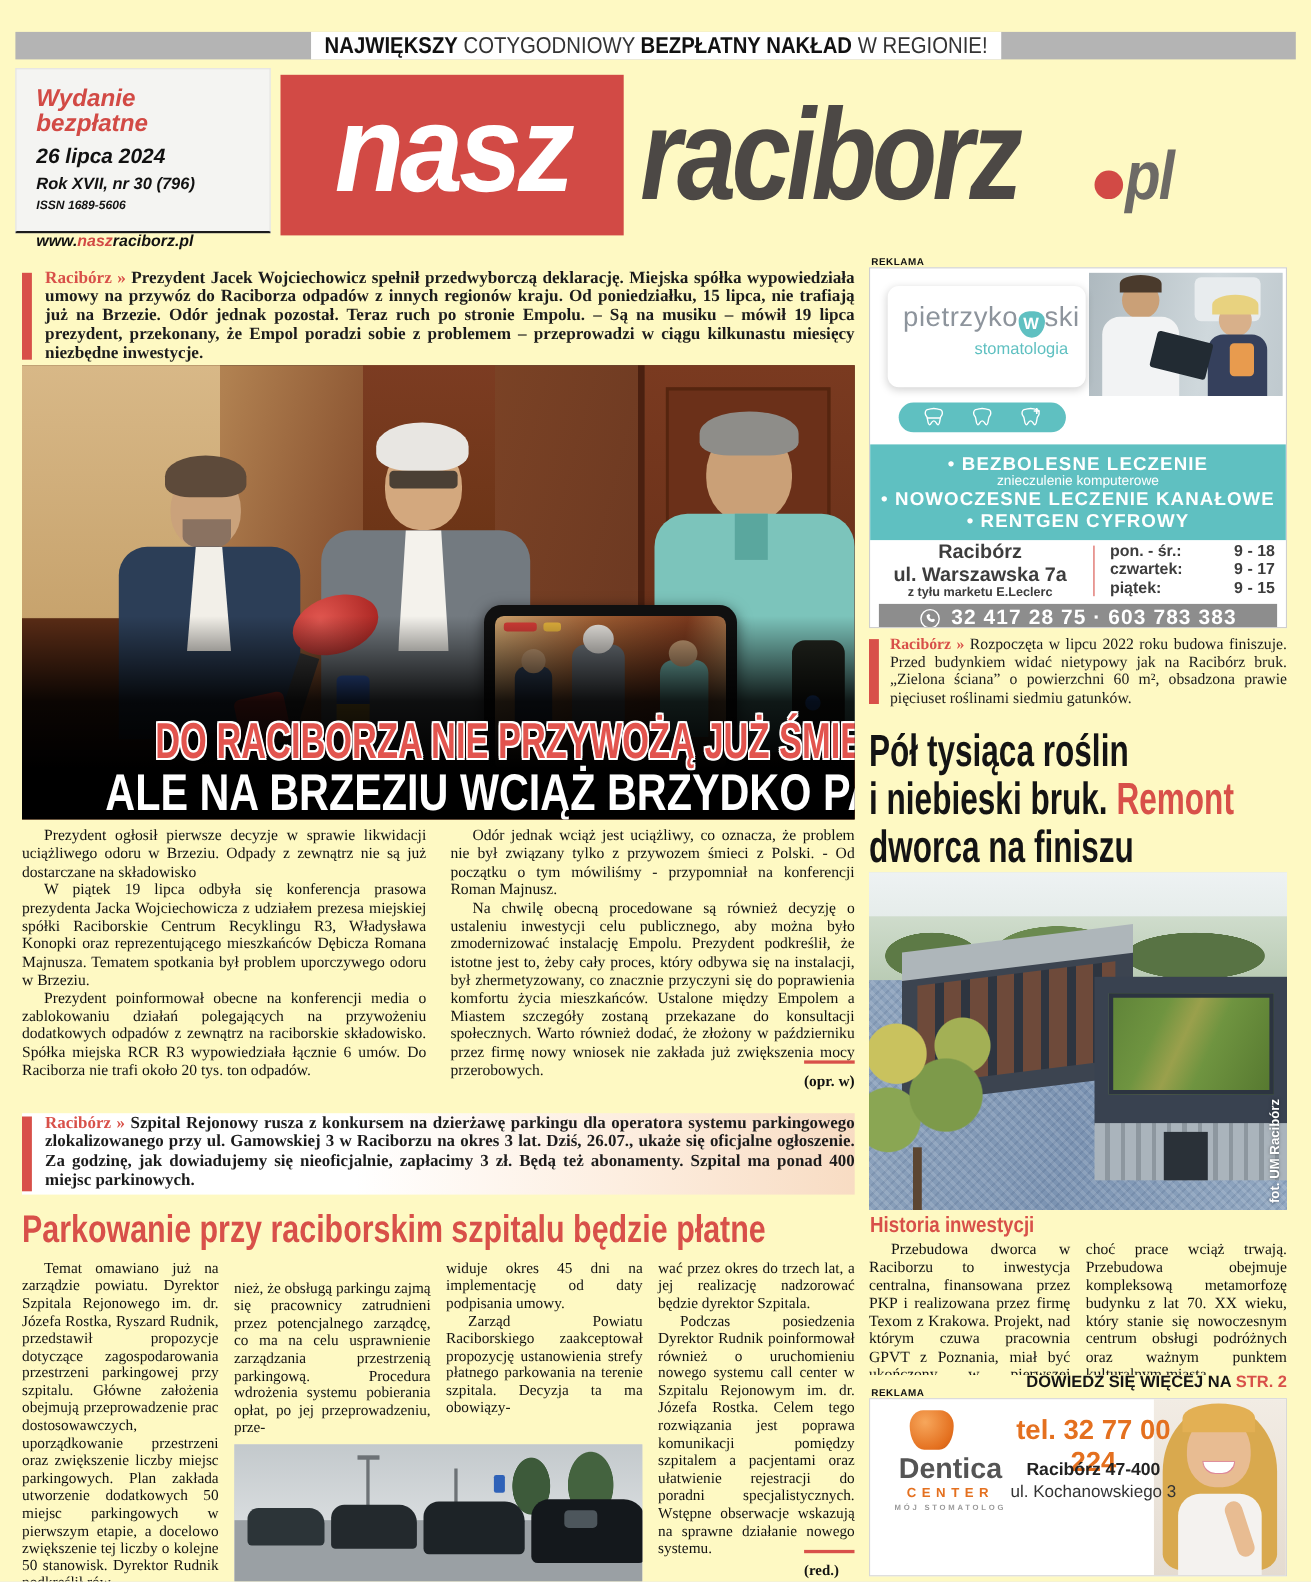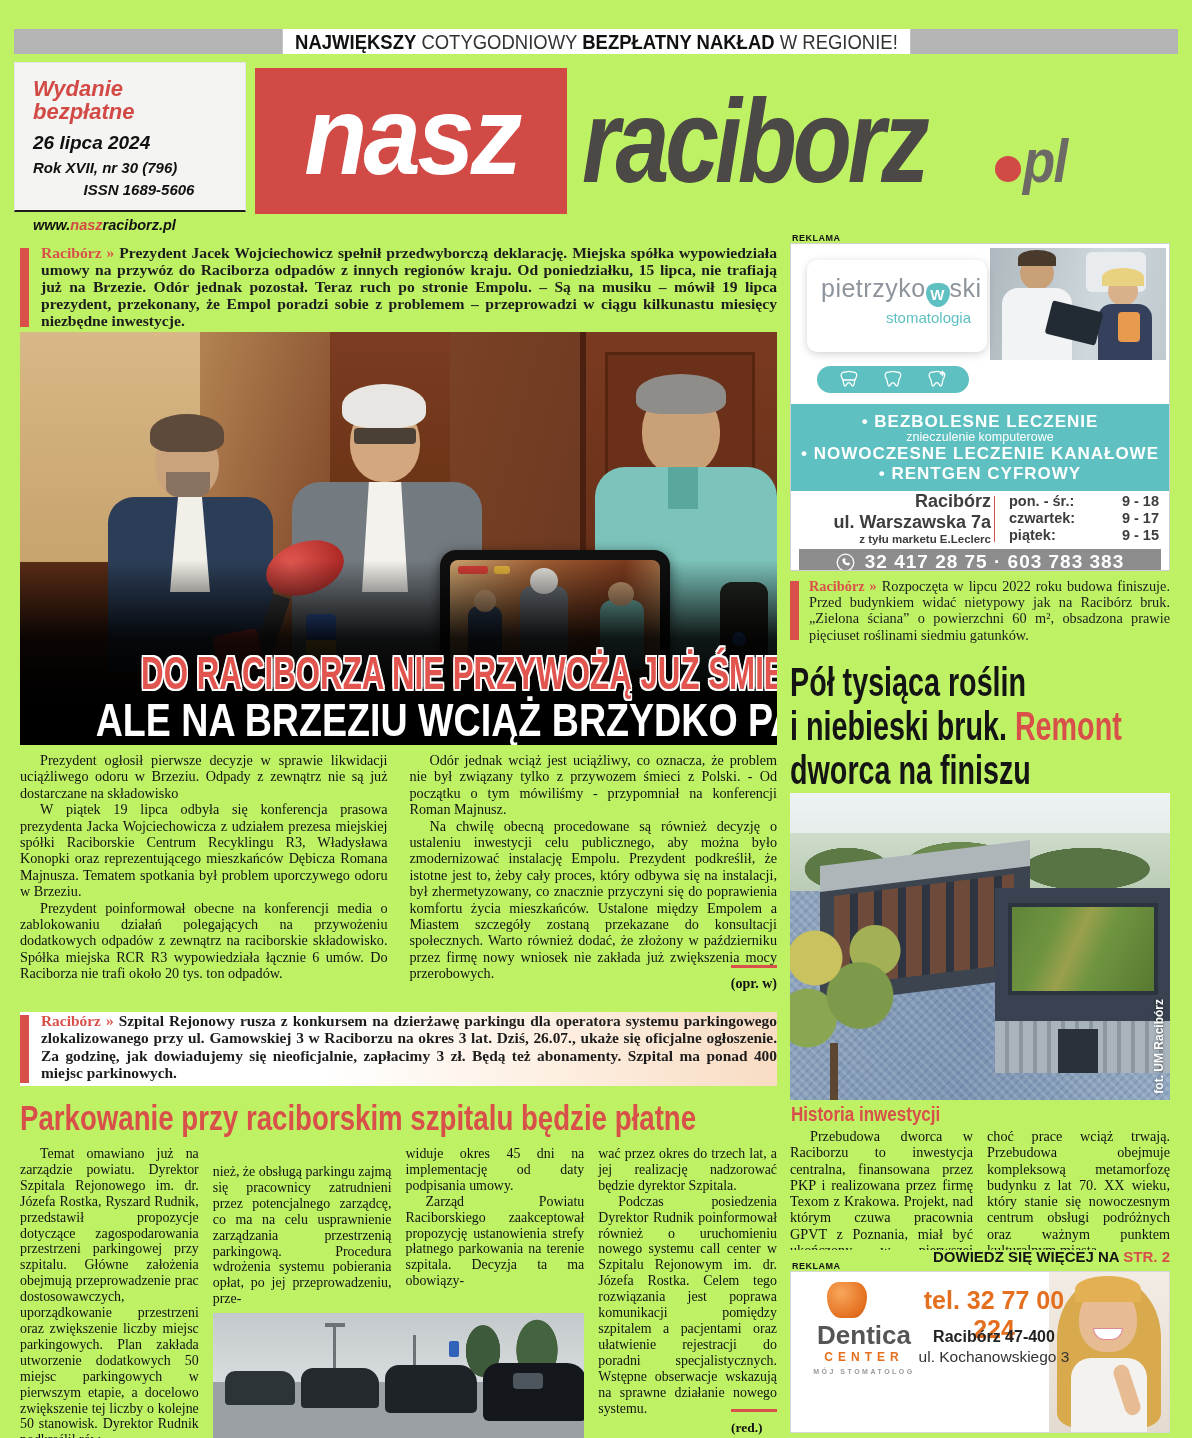--- a/index.html
+++ b/index.html
@@ -1,33 +1,33 @@
 <!DOCTYPE html>
 <html><head>
 <meta charset="utf-8">
 <style>
   html,body{margin:0;padding:0;background:#e9e9e9;}
-  .page{position:relative;width:1192px;height:1438px;background:#bef264;margin:0 auto;
+  .page{position:relative;width:1192px;height:1438px;background:#fef9c3;margin:0 auto;
         font-family:"Liberation Sans",sans-serif;overflow:hidden;}
   .b{position:absolute;}
   
   .topbar{position:absolute;left:14px;right:14px;top:29px;height:25px;background:#b4b4b4;}
   .topbar-text{position:absolute;left:0;right:0;top:0;height:25px;text-align:center;}
   .topbar-inner{display:inline-block;background:#fff;padding:0 14px;height:25px;line-height:25px;
       font-size:21px;color:#222;white-space:nowrap;transform:scaleX(.88);transform-origin:center;}
   .tb-b{font-weight:bold;color:#111;}
   .tb-n{font-weight:normal;color:#333;}
   
   .edition{position:absolute;left:14px;top:62px;width:232px;height:150px;background:#f4f4f2;
       border:1px solid #e3e3e1;border-bottom:2px solid #1c1c1c;box-sizing:border-box;
       font-style:italic;font-weight:bold;padding:14px 0 0 18px;}
   .ed-free{color:#d24a45;font-size:22px;line-height:1.05;width:130px;}
   .ed-date{color:#111;font-size:19px;margin-top:9px;}
   .ed-issue{color:#111;font-size:15px;margin-top:5px;}
-  .ed-issn{color:#111;font-size:15px;margin-top:5px;text-align:center;}
+  .ed-issn{color:#111;font-size:11px;margin-top:5px;}
   .ed-site{color:#111;font-size:14.5px;margin-top:19px;}
   .ed-site .red{color:#d24a45;}
   .logo-box{position:absolute;left:255px;top:68px;width:312px;height:146px;background:#d24a45;
       display:flex;align-items:center;justify-content:center;}
   .logo-nasz{color:#fff;font-style:italic;font-weight:900;font-size:112px;line-height:1;
       transform:scaleX(.92);letter-spacing:-4px;padding-bottom:10px;}
   .logo-right{position:absolute;left:582px;top:68px;width:600px;height:146px;white-space:nowrap;}
   .logo-rac{display:inline-block;color:#4c4845;font-style:italic;font-weight:900;font-size:118px;
       line-height:146px;transform:scaleX(.82);transform-origin:0 50%;letter-spacing:-5px;}
   .logo-dot{display:inline-block;width:26px;height:26px;border-radius:50%;background:#d24a45;
@@ -82,21 +82,21 @@
   .ap-brand{font-size:25px;color:#8d949c;letter-spacing:.5px;}
   .ap-tooth{display:inline-block;width:24px;height:24px;background:#5fc0c1;color:#fff;font-weight:bold;
       font-size:15px;text-align:center;line-height:24px;border-radius:45% 45% 55% 55%/40% 40% 70% 70%;vertical-align:-3px;}
   .ap-sub{font-size:15px;color:#5fc0c1;text-align:right;padding-right:16px;margin-top:2px;}
   .ap-icons{position:absolute;left:26px;top:122px;width:152px;height:27px;background:#5fc0c1;border-radius:14px;
       display:flex;align-items:center;justify-content:space-around;padding:0 10px;box-sizing:border-box;}
   .ap-band{position:absolute;left:0;top:160px;width:100%;height:87px;background:#5fc0c1;color:#fff;
       text-align:center;padding-top:8px;box-sizing:border-box;}
   .ap-s1{font-size:17px;font-weight:bold;letter-spacing:1px;}
   .ap-s1s{font-size:12.5px;margin-top:-2px;text-align:center;}
-  .ap-addr{position:absolute;left:0;top:247px;width:200px;text-align:right;color:#3d3d3d;}
+  .ap-addr{position:absolute;left:0;top:247px;width:200px;text-align:center;color:#3d3d3d;}
   .ap-city{font-size:18px;font-weight:bold;line-height:1.15;}
   .ap-note{font-size:11.5px;font-weight:bold;margin-top:1px;}
   .ap-vline{position:absolute;left:203px;top:252px;width:1px;height:46px;background:#d85049;}
   .ap-hours{position:absolute;left:218px;top:249px;width:150px;font-size:14.5px;font-weight:bold;color:#3d3d3d;}
   .ap-hours .row{display:flex;justify-content:space-between;line-height:17px;}
   .ap-phoneband{position:absolute;left:8px;right:8px;top:305px;height:26px;background:#8d8d8d;color:#fff;
       display:flex;align-items:center;justify-content:center;font-size:19px;font-weight:bold;letter-spacing:1px;}
   .station-lead{left:790px;top:578px;width:380px;font-size:14.3px;line-height:16.2px;font-weight:normal;}
   .station-lead .lt{padding-left:19px;}
   .station-headline{position:absolute;left:790px;top:660px;width:400px;}

